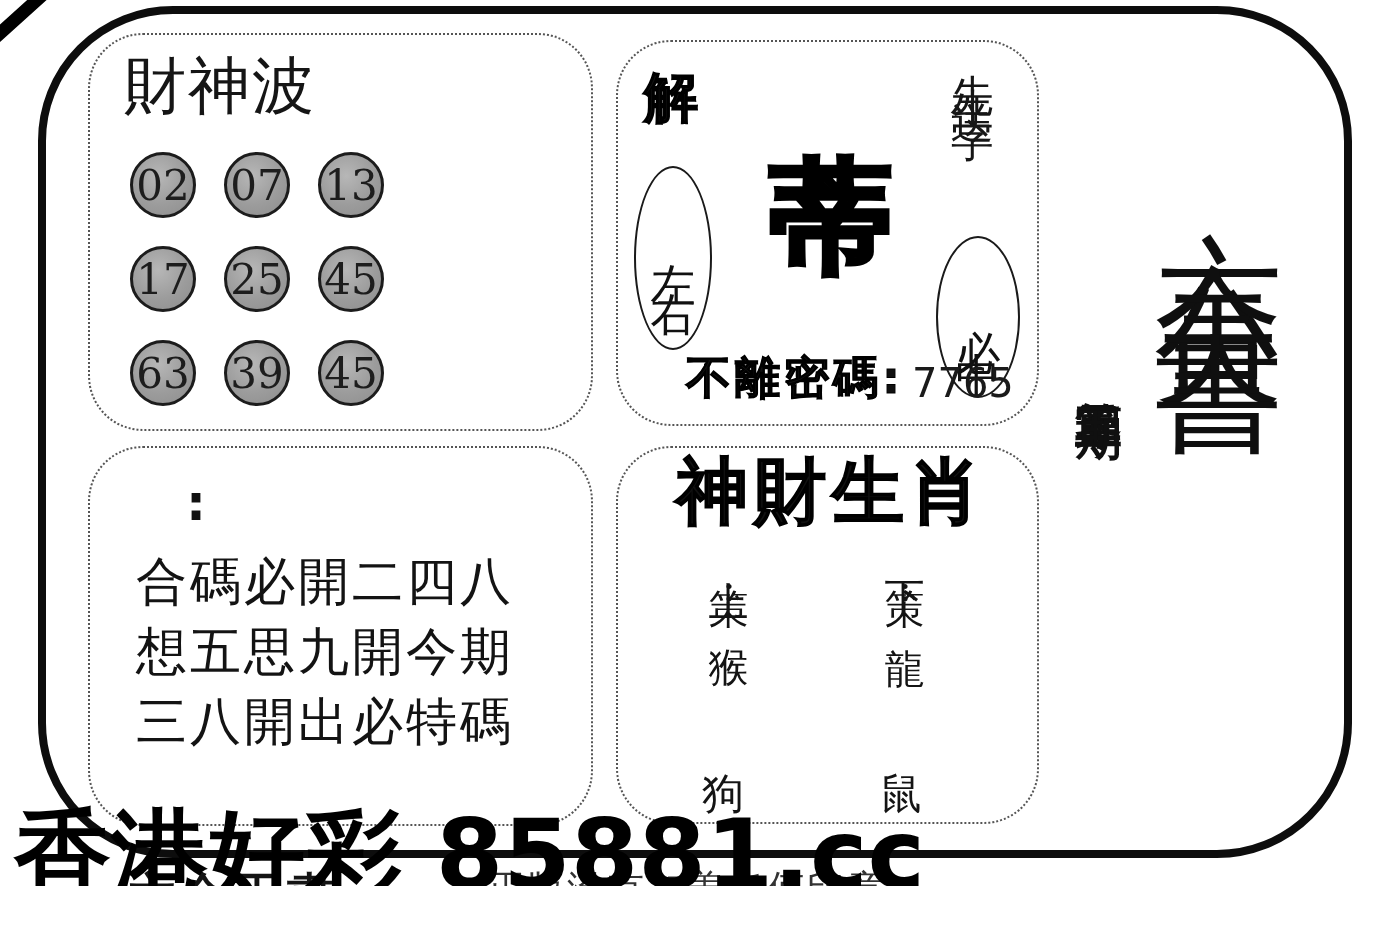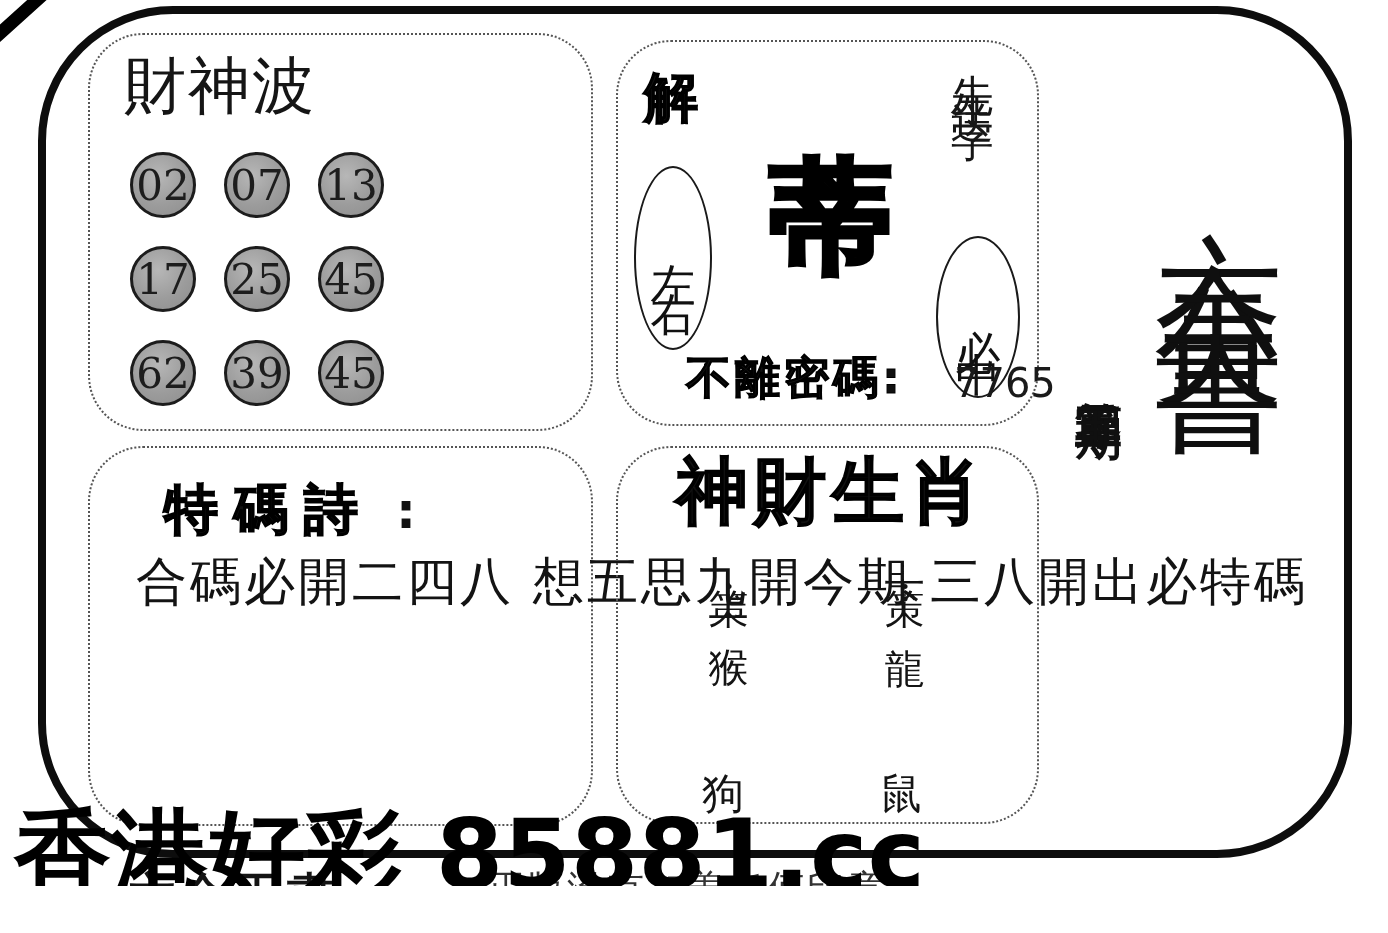--- a/index.html
+++ b/index.html
@@ -57,21 +57,21 @@
   .oval-leftright .vtext{font-size:45px;letter-spacing:30px;}
   .oval-musthit .vtext{font-size:45px;letter-spacing:24px;}
   .main-char{
     position:absolute;left:770px;top:150px;font-size:122px;font-weight:900;
     font-family:"DejaVu Sans", sans-serif;-webkit-text-stroke:5px #000;line-height:1.1;
   }
   .sender-vtext{
     position:absolute;left:944px;top:40px;font-size:43px;letter-spacing:14px;
     color:#161616;
   }
-  .code-row{position:absolute;left:686px;top:348px;display:flex;align-items:flex-end;gap:42px;}
+  .code-row{position:absolute;left:686px;top:348px;display:flex;align-items:flex-end;}
   .code-label{
     font-size:45px;font-weight:900;font-family:"DejaVu Sans", sans-serif;
     -webkit-text-stroke:1px #000;letter-spacing:4px;
   }
   .code-value{
     font-size:40px;font-family:"DejaVu Sans", sans-serif;color:#1a1a1a;
     margin-left:8px;padding-bottom:2px;
   }
 
   .masthead{
@@ -83,21 +83,21 @@
     letter-spacing:3px;color:#101010;
   }
 
   .poem-title-row{position:absolute;left:164px;top:474px;display:flex;align-items:center;}
   .poem-title{
     font-size:54px;font-weight:900;font-family:"DejaVu Sans", sans-serif;
     -webkit-text-stroke:1.5px #000;letter-spacing:16px;
   }
   .poem-colon{font-size:50px;font-weight:900;margin-left:22px;font-family:"DejaVu Sans", sans-serif;}
   .poem-lines{
-    position:absolute;left:136px;top:556px;display:flex;flex-direction:row;gap:19px;
+    position:absolute;left:136px;top:556px;display:flex;flex-direction:column;gap:19px;
   }
   .poem-line{font-size:51px;line-height:51px;letter-spacing:3px;color:#131313;}
 
   .zodiac-title{
     position:absolute;left:676px;top:444px;font-size:72px;font-weight:900;
     font-family:"DejaVu Sans", sans-serif;-webkit-text-stroke:1.5px #000;letter-spacing:6px;
   }
   .zodiac-col{position:absolute;font-size:40px;letter-spacing:7px;color:#141414;}
   .zodiac-upper{left:702px;top:550px;}
   .zodiac-lower{left:878px;top:550px;}
@@ -129,21 +129,21 @@
 
   <div class="dotted-box box-fortune"></div>
   <div class="fortune-title">財神波</div>
   <div class="balls-grid">
       <div class="ball">02</div>
       <div class="ball">07</div>
       <div class="ball">13</div>
       <div class="ball">17</div>
       <div class="ball">25</div>
       <div class="ball">45</div>
-      <div class="ball">62</div>
+      <div class="ball">63</div>
       <div class="ball">39</div>
       <div class="ball">45</div>
     </div>
 
   <div class="dotted-box box-hint"></div>
   <div class="jie-char">解</div>
   <div class="oval oval-leftright">
     <div class="vtext">左右</div>
   </div>
   <div class="main-char">蒂</div>
@@ -154,21 +154,20 @@
   <div class="code-row">
     <span class="code-label">不離密碼:</span>
     <span class="code-value">7765</span>
   </div>
 
   <div class="vtext masthead">六合天書</div>
   <div class="vtext issue">第零五二期</div>
 
   <div class="dotted-box box-poem"></div>
   <div class="poem-title-row">
-    <span class="poem-title">特碼詩</span>
     <span class="poem-colon">:</span>
   </div>
   <div class="poem-lines">
       <div class="poem-line">合碼必開二四八</div>
       <div class="poem-line">想五思九開今期</div>
       <div class="poem-line">三八開出必特碼</div>
     </div>
 
   <div class="dotted-box box-zodiac"></div>
   <div class="zodiac-title">神財生肖</div>

